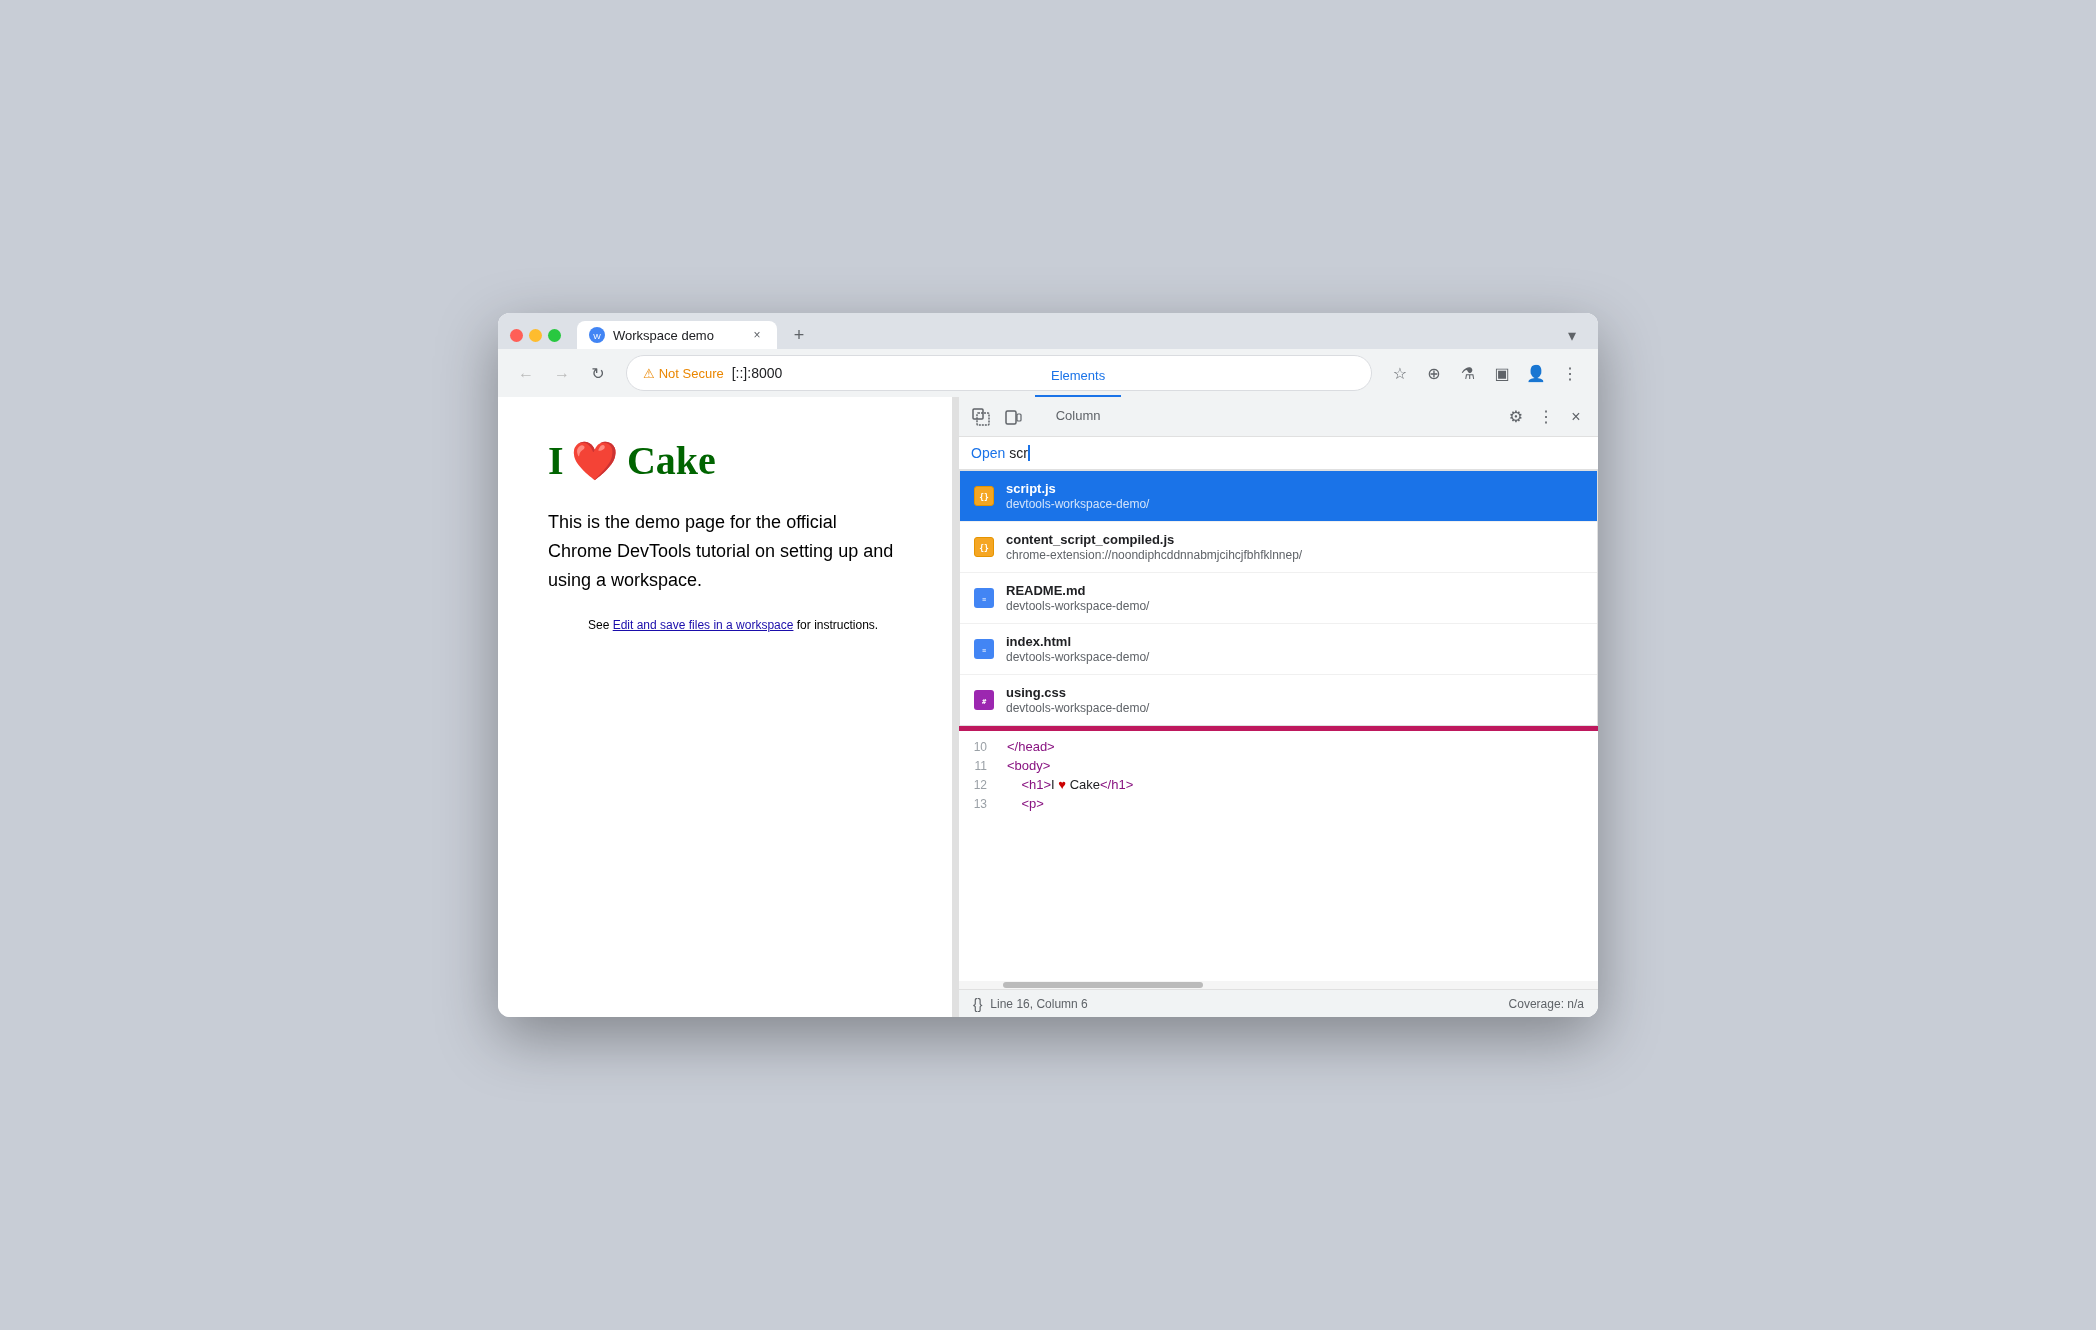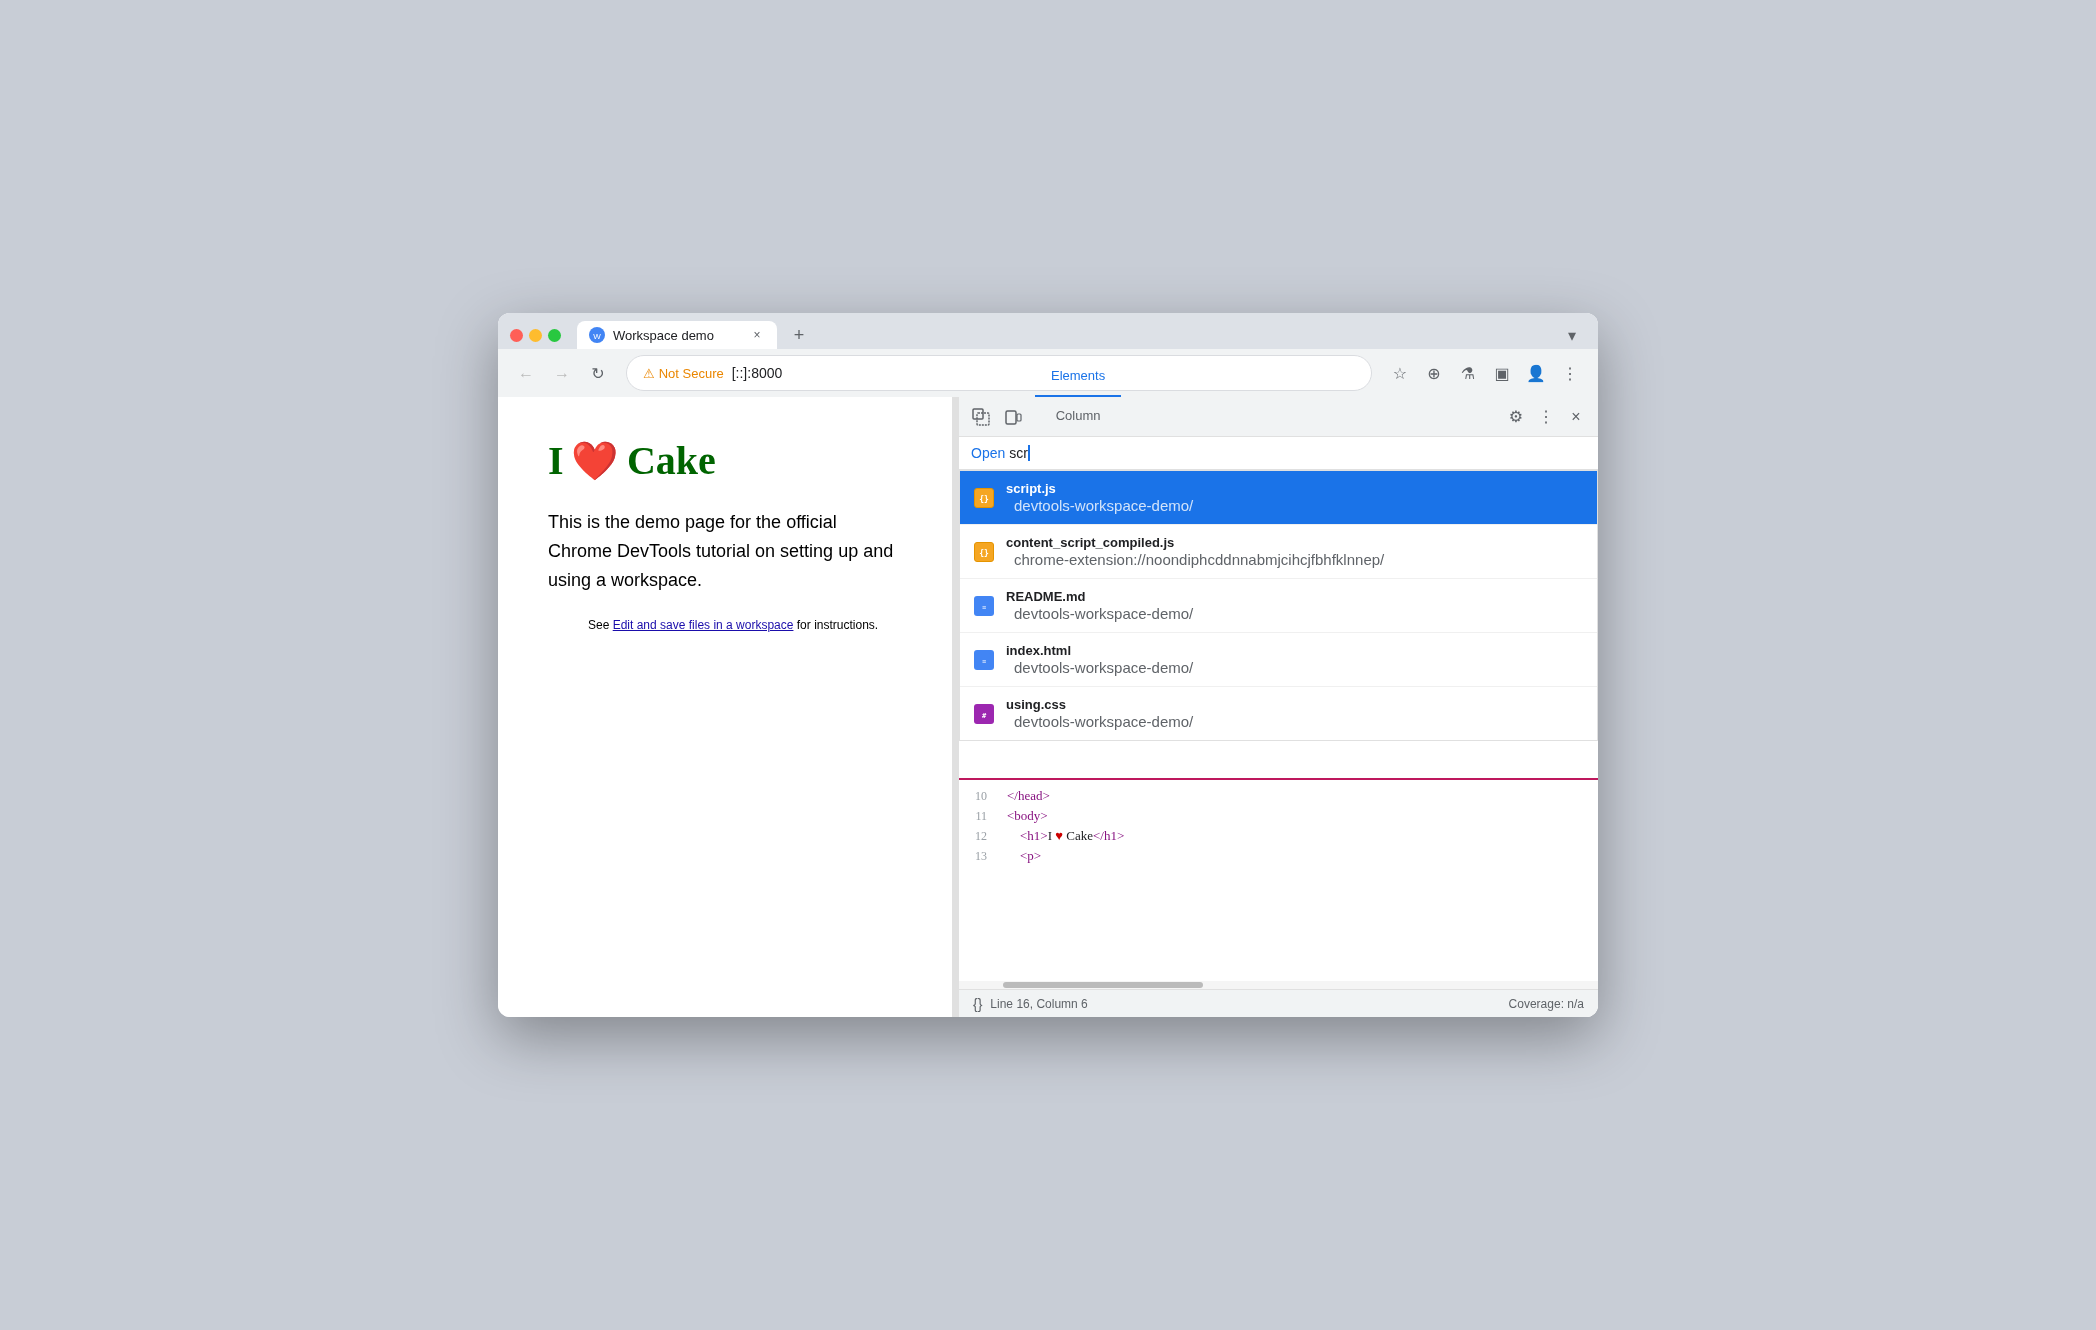--- a/index.html
+++ b/index.html
@@ -390,35 +390,33 @@
       gap: 1px;
     }
 
     .result-name {
       font-size: 13px;
       font-weight: 700;
       color: #202124;
     }
 
     .result-path {
-      font-size: 15px;
-      color: #5f6368;
-      margin-left: 8px;
+      font-size: 12px;
+      color: #5f6368;
     }
     .result-item.selected .result-path { color: rgba(255,255,255,0.8); }
 
     
     .code-area {
       flex: 1;
       background: #fff;
-      font-family: Liberation Serif, serif;
+      font-family: Liberation Sans, sans-serif;
       font-size: 13px;
       overflow: hidden;
-      border-top: 2px solid #be185d;
-      margin-top: 37px;
+      border-top: 5px solid #be185d;
     }
 
     .code-line {
       display: flex;
       align-items: center;
       padding: 2px 0;
       color: #202124;
     }
 
     .line-number {

